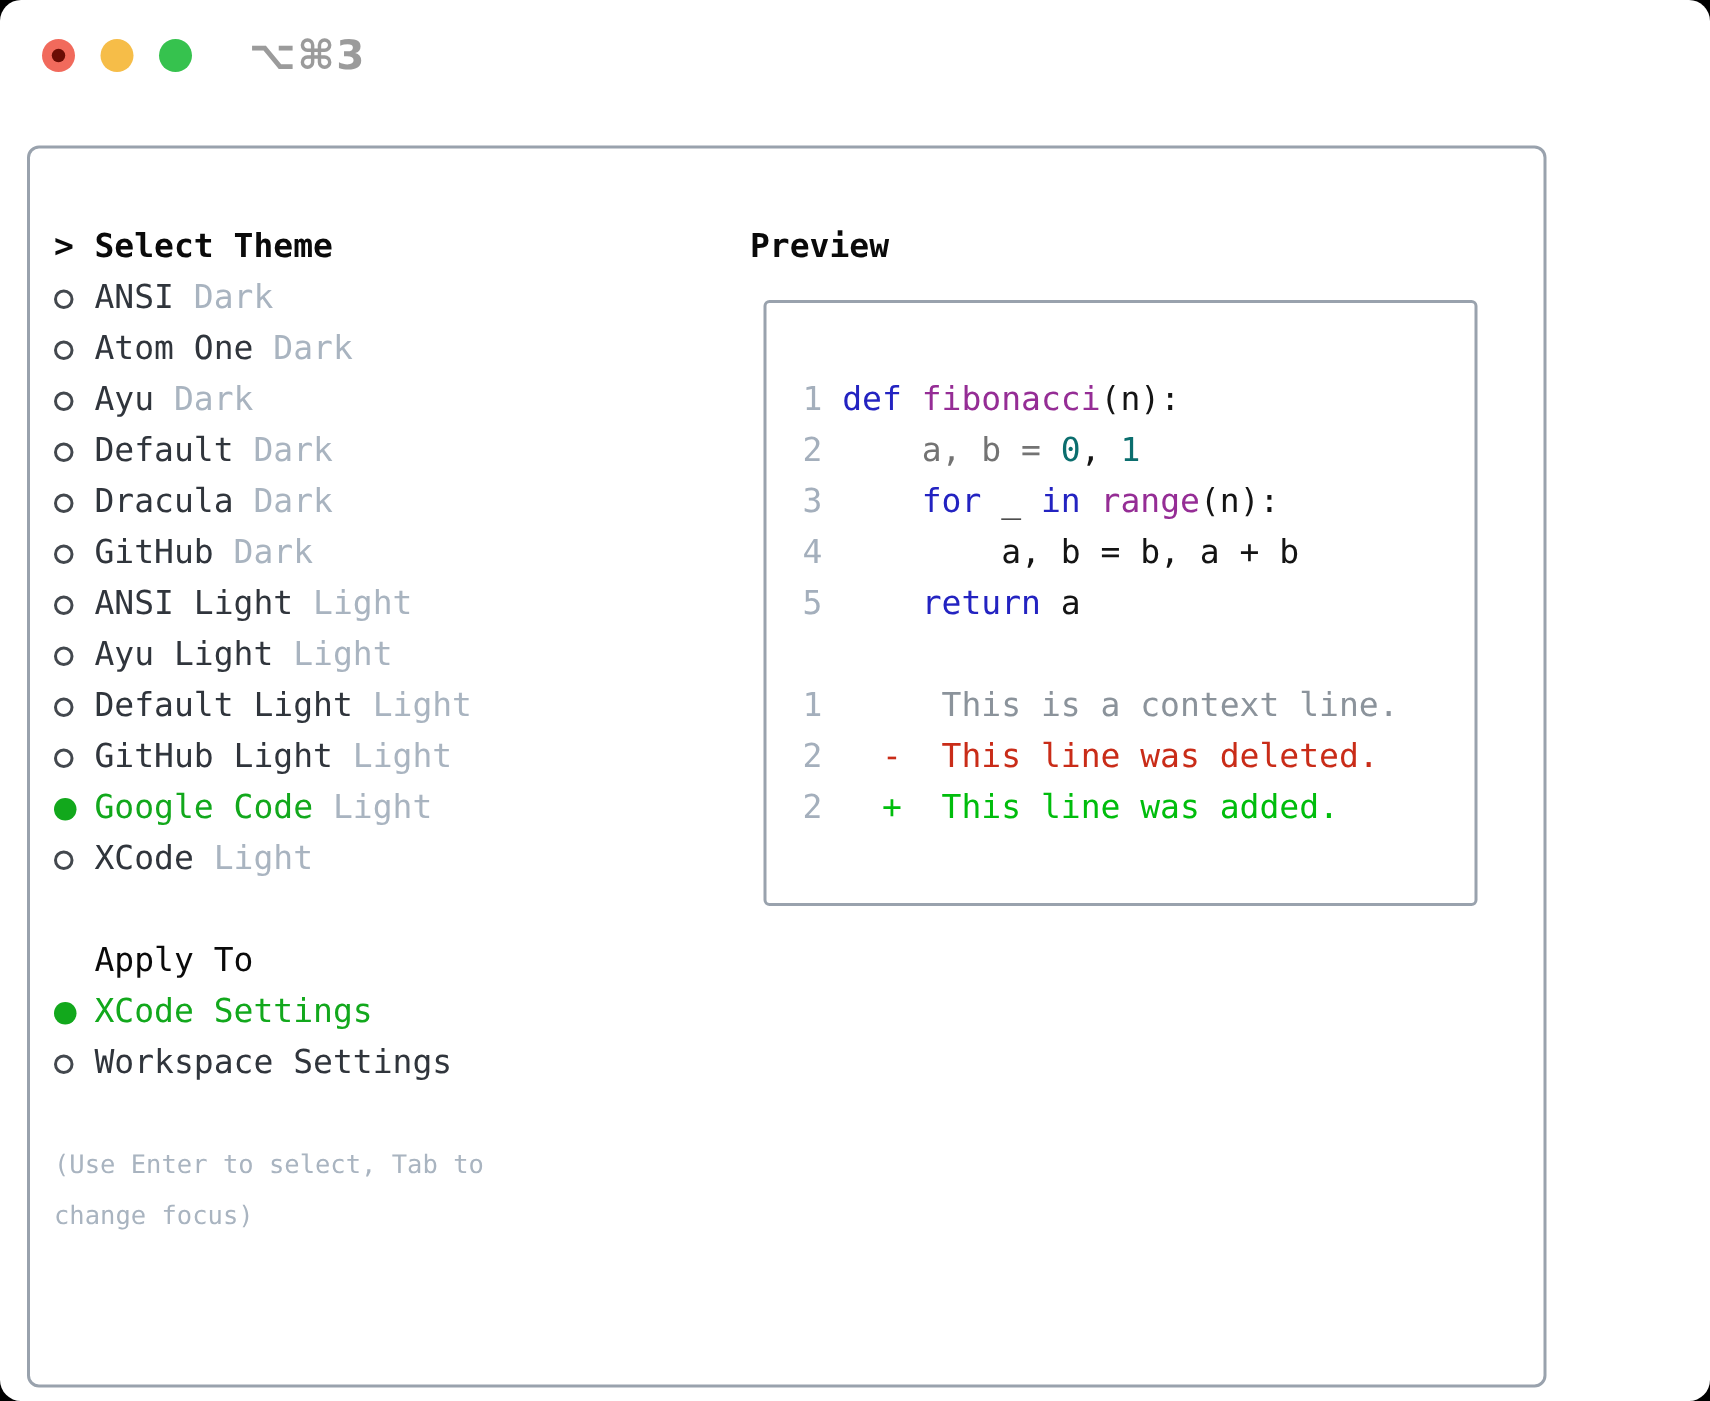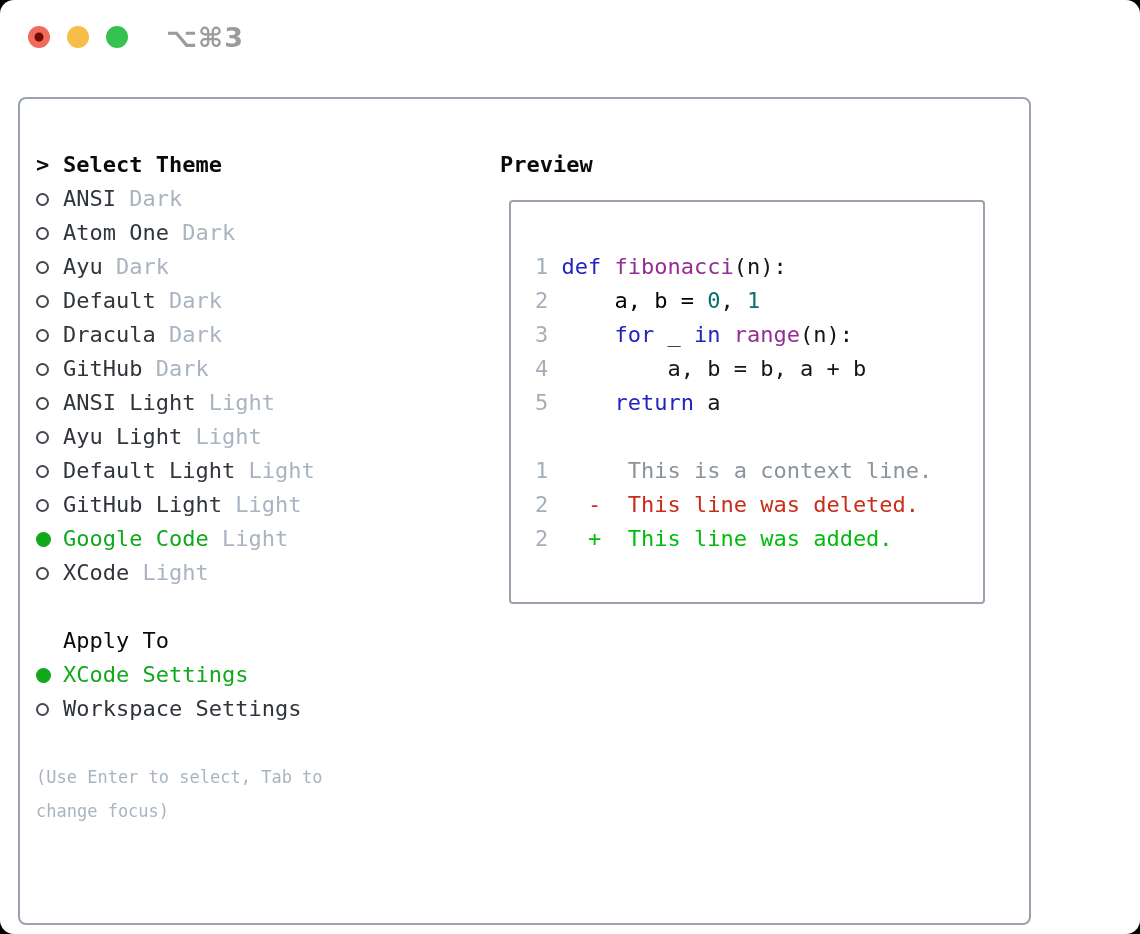--- a/index.html
+++ b/index.html
@@ -134,21 +134,21 @@
           <div class="help-line" style="color: rgb(169, 180, 192);">(Use Enter to select, Tab to</div>
           <div class="help-line" style="color: rgb(169, 180, 192);">change focus)</div>
         </div>
     </div>
 
     <div class="right-col">
       <div class="preview-heading">Preview</div>
       <div class="preview-box">
         <div id="code-lines">
             <div class="code-line"><span class="gutter" style="color: rgb(164, 175, 188);">1</span><span style="color: rgb(35, 35, 193); text-align: center;">def</span><span style="color: rgb(20, 20, 20);"> </span><span style="color: rgb(149, 45, 149);">fibonacci</span><span style="color: rgb(20, 20, 20);">(n):</span></div>
-            <div class="code-line"><span class="gutter" style="color: rgb(164, 175, 188);">2</span><span style="color: #000000;">    a, b = </span><span style="color: rgb(11, 110, 110);">0</span><span style="color: rgb(20, 20, 20);">, </span><span style="color: rgb(11, 110, 110);">1</span></div>
+            <div class="code-line"><span class="gutter" style="color: rgb(164, 175, 188);">2</span><span style="color: #737373;">    a, b = </span><span style="color: rgb(11, 110, 110);">0</span><span style="color: rgb(20, 20, 20);">, </span><span style="color: rgb(11, 110, 110);">1</span></div>
             <div class="code-line"><span class="gutter" style="color: rgb(164, 175, 188);">3</span><span style="color: rgb(20, 20, 20);">    </span><span style="color: rgb(35, 35, 193);">for</span><span style="color: rgb(20, 20, 20);"> _ </span><span style="color: rgb(35, 35, 193);">in</span><span style="color: rgb(20, 20, 20);"> </span><span style="color: rgb(149, 45, 149);">range</span><span style="color: rgb(20, 20, 20);">(n):</span></div>
             <div class="code-line"><span class="gutter" style="color: rgb(164, 175, 188);">4</span><span style="color: rgb(20, 20, 20);">        a, b = b, a + b</span></div>
             <div class="code-line"><span class="gutter" style="color: rgb(164, 175, 188);">5</span><span style="color: rgb(20, 20, 20);">    </span><span style="color: rgb(35, 35, 193); text-align: right;">return</span><span style="color: rgb(20, 20, 20);"> a</span></div>
             <div class="code-line"><span class="gutter" style="color: rgb(164, 175, 188);"></span></div>
             <div class="code-line"><span class="gutter" style="color: rgb(164, 175, 188);">1</span><span style="color: rgb(139, 147, 155);">     This is a context line.</span></div>
             <div class="code-line"><span class="gutter" style="color: rgb(164, 175, 188);">2</span><span style="color: rgb(201, 44, 24);">  -  This line was deleted.</span></div>
             <div class="code-line"><span class="gutter" style="color: rgb(164, 175, 188);">2</span><span style="color: rgb(0, 189, 12);">  +  This line was added.</span></div>
           </div>
       </div>
     </div>

